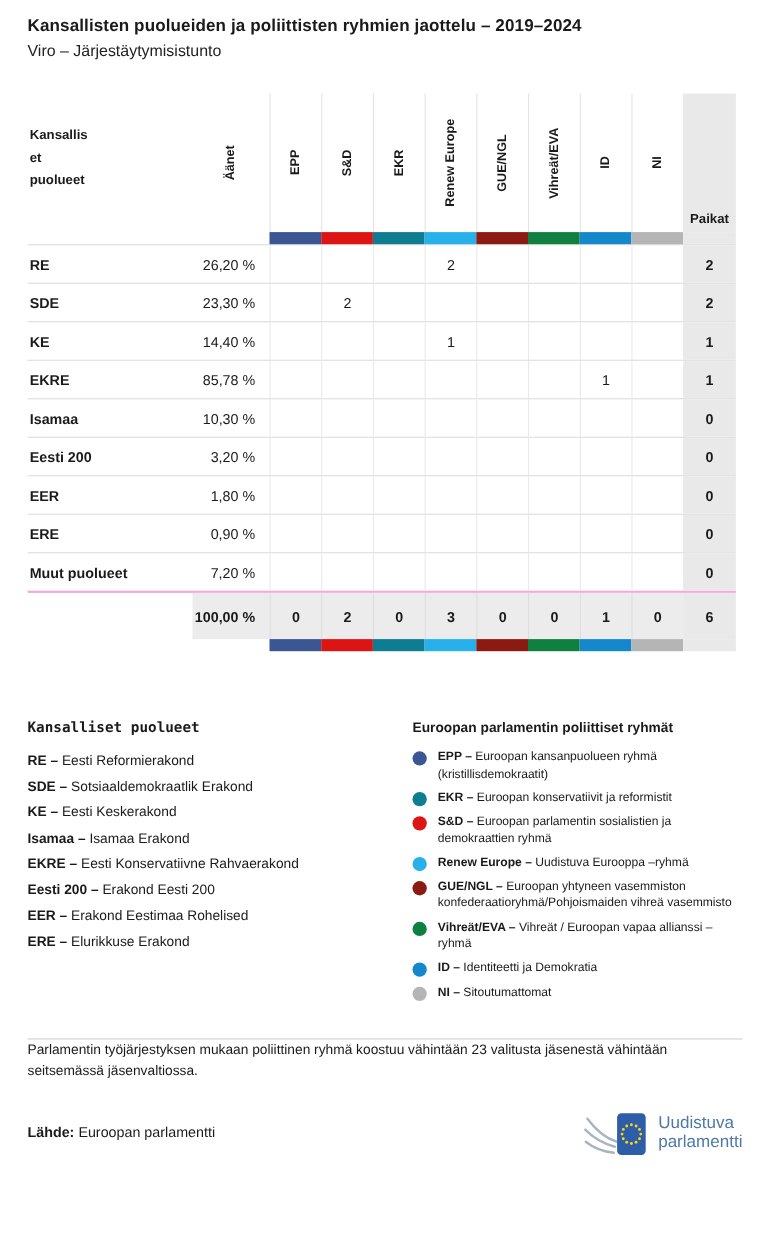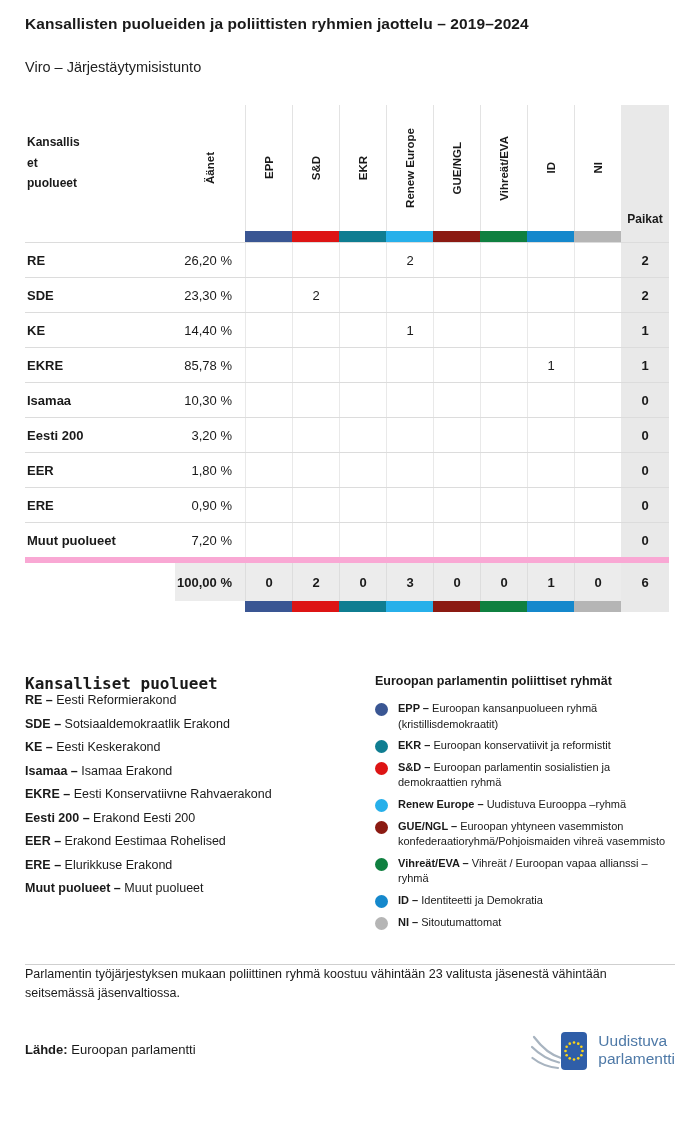--- a/index.html
+++ b/index.html
@@ -1,49 +1,49 @@
 <!DOCTYPE html>
 <html><head>
 <meta charset="utf-8">
 <style>
   *{box-sizing:border-box;margin:0;padding:0}
   html,body{background:#fff}
   body{width:700px;height:1125px;font-family:"Liberation Sans",sans-serif;color:#1a1a1a}
   .page{width:700px;height:1125px;padding:15px 25px 0;overflow:hidden;position:relative}
 
   .title{font-size:15.5px;font-weight:700;letter-spacing:.1px}
-  .subtitle{font-size:14.5px;font-weight:400;color:#222;margin-top:26px}
+  .subtitle{font-size:14.5px;font-weight:400;color:#222;margin-top:6px}
 
   
   .tbl{margin-top:30px;width:644px;font-size:13px}
   .row{display:grid;grid-template-columns:150px 70px repeat(8,47px) 48px}
   .header{height:126px}
   .strip{height:11px}
   .body{height:35px;border-top:1px solid #dcdcdc}
-  .total{height:44px;border-top:6px solid #f9a8d4}
+  .total{height:44px;border-top:2px solid #f9a8d4}
   .cell{display:flex;align-items:center;min-width:0}
   .corner{flex-direction:column;align-items:flex-start;justify-content:center;padding:0 0 10px 2px;font-weight:700;font-size:12px;line-height:1.7}
   .aanet-h{justify-content:center;align-items:center}
   .group-h{justify-content:center;align-items:center;border-left:1px solid #e3e3e3}
   .vtext{writing-mode:vertical-rl;transform:rotate(180deg);font-weight:700;font-size:11.5px;white-space:nowrap}
   .paikat-h{background:#e9e9e9;justify-content:center;align-items:flex-end;padding-bottom:5px;font-weight:700;font-size:12px}
   .strip-paikat{background:#e9e9e9}
   .party{font-weight:700;padding-left:2px}
   .votes{justify-content:flex-end;padding-right:13px}
   .gcell{justify-content:center;border-left:1px solid #e9e9e9}
   .seats{justify-content:center;font-weight:700;background:#e9e9e9}
   .total .votes,.total .gcell{font-weight:700;background:#ececec}
   .total .gcell{border-left:1px solid #ddd}
   .total .seats{background:#e9e9e9}
 
   
   .legend{display:flex;margin-top:62px}
   .legend-left{width:350px}
   .legend-right{flex:1}
-  .pl-head{font-family:"DejaVu Sans Mono",monospace;font-weight:700;font-size:16px;margin-bottom:0}
+  .pl-head{font-family:"DejaVu Sans Mono",monospace;font-weight:700;font-size:13px;margin-bottom:15px}
   .pl-item{font-size:12.5px;margin-bottom:9.5px}
   .abbr{font-weight:700}
   .gl-head{font-size:12.5px;font-weight:700;margin-bottom:13px}
   .gl-item{display:flex;gap:10px;margin-bottom:6px;font-size:11px;line-height:1.42}
   .dot{width:13px;height:13px;border-radius:50%;flex:0 0 13px;margin-top:2px}
   .gl-text{min-width:0}
 
   
   .footnote{margin-top:28px;border-top:1px solid #cfcfcf;font-size:12.5px;line-height:1.5;color:#1a1a1a}
   .source-row{display:flex;justify-content:space-between;align-items:center;margin-top:24px}
@@ -260,21 +260,20 @@
       <div class="pl-head">Kansalliset puolueet</div>
       <div>
           <div class="pl-item"><span class="abbr">RE – </span><span class="pname">Eesti Reformierakond</span></div>
           <div class="pl-item"><span class="abbr">SDE – </span><span class="pname">Sotsiaaldemokraatlik Erakond</span></div>
           <div class="pl-item"><span class="abbr">KE – </span><span class="pname">Eesti Keskerakond</span></div>
           <div class="pl-item"><span class="abbr">Isamaa – </span><span class="pname">Isamaa Erakond</span></div>
           <div class="pl-item"><span class="abbr">EKRE – </span><span class="pname">Eesti Konservatiivne Rahvaerakond</span></div>
           <div class="pl-item"><span class="abbr">Eesti 200 – </span><span class="pname">Erakond Eesti 200</span></div>
           <div class="pl-item"><span class="abbr">EER – </span><span class="pname">Erakond Eestimaa Rohelised</span></div>
           <div class="pl-item"><span class="abbr">ERE – </span><span class="pname">Elurikkuse Erakond</span></div>
-          <div class="pl-item"><span class="abbr">Muut puolueet – </span><span class="pname">Muut puolueet</span></div>
         </div>
     </div>
     <div class="legend-right">
       <div class="gl-head">Euroopan parlamentin poliittiset ryhmät</div>
       <div>
           <div class="gl-item">
             <span class="dot" style="background: rgb(58, 86, 147);"></span>
             <div class="gl-text"><span class="abbr">EPP – </span><span class="gdesc">Euroopan kansanpuolueen ryhmä (kristillisdemokraatit)</span></div>
           </div>
           <div class="gl-item">

